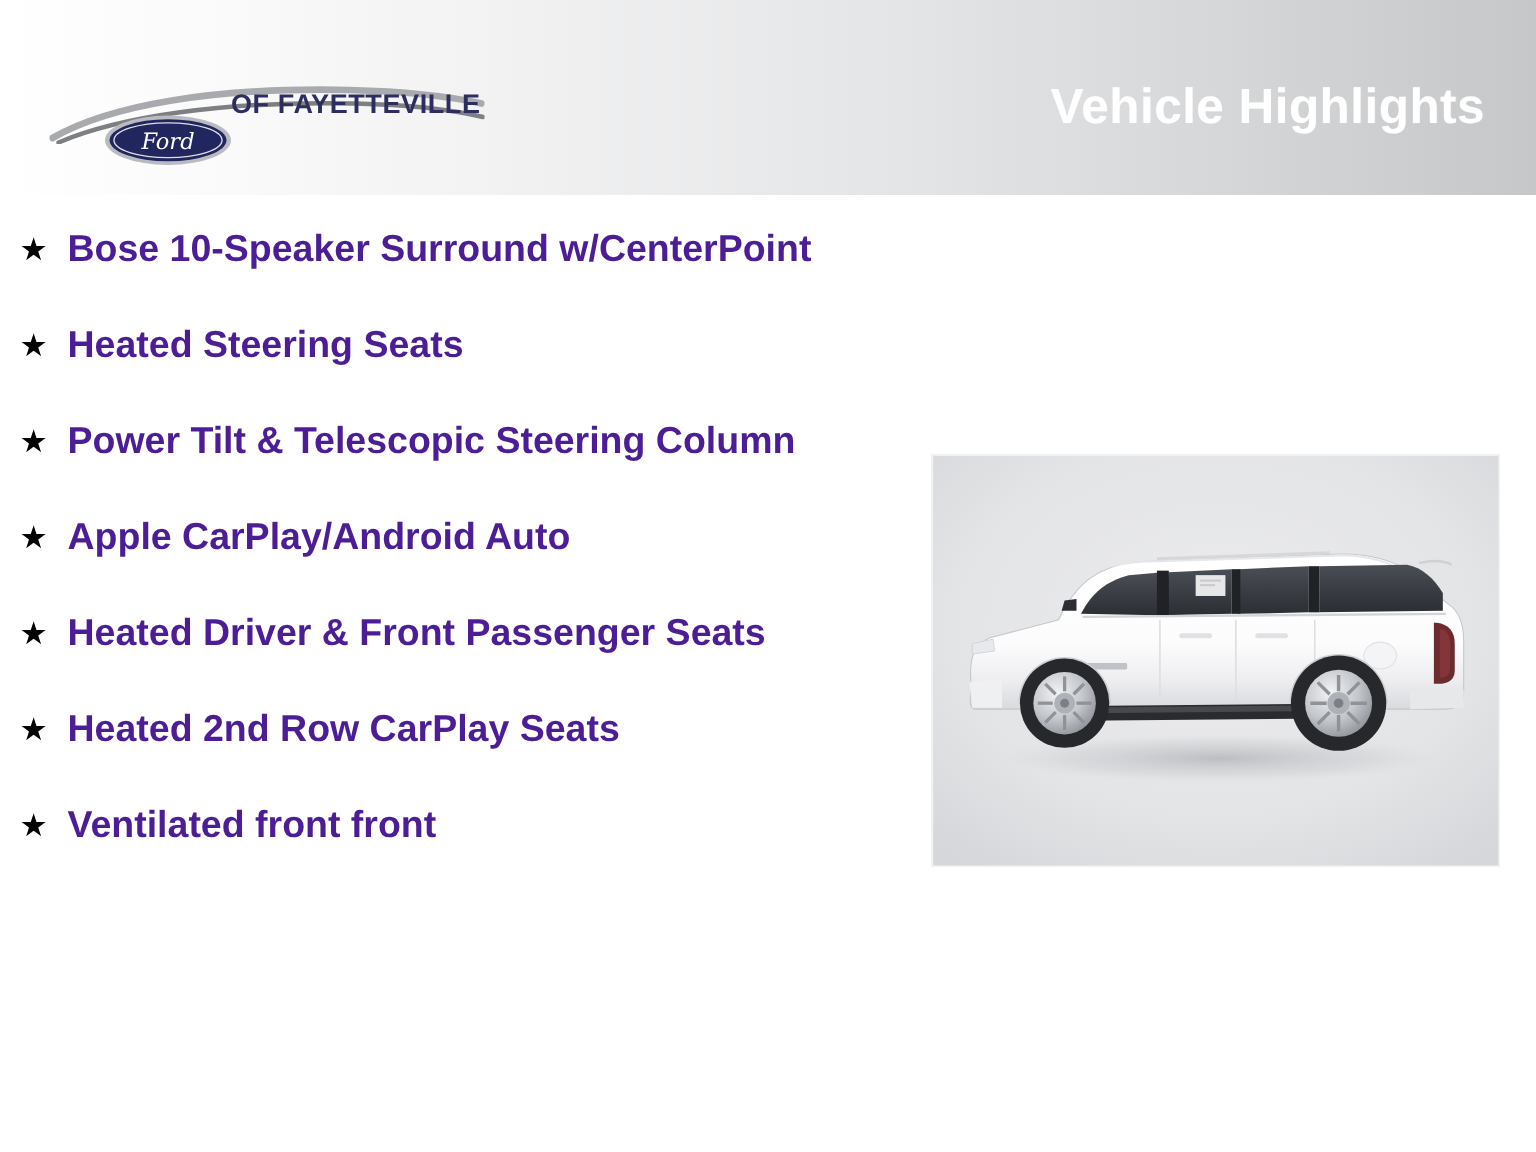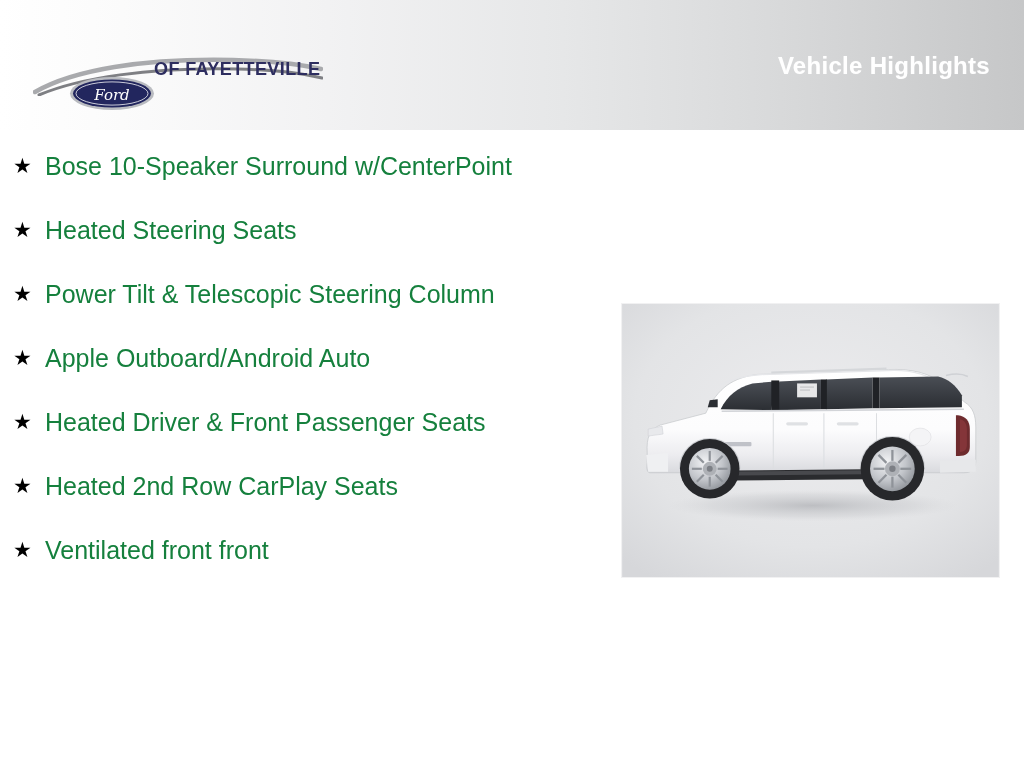--- a/index.html
+++ b/index.html
@@ -80,21 +80,21 @@
     top: 52px;
     width: 86px;
     height: 35px;
   }
 
   
   .header-title {
     position: absolute;
     right: 34px;
     top: 52px;
-    font-size: 24px;
+    font-size: 33px;
     font-weight: bold;
     color: #ffffff;
     letter-spacing: 0.3px;
     white-space: nowrap;
     text-shadow: 0 0 1px rgba(255,255,255,0.35);
   }
 
   
   .highlights-list {
     position: absolute;
@@ -119,22 +119,22 @@
     font-size: 21px;
     line-height: 36px;
     color: #000000;
     text-align: left;
     font-family: "DejaVu Sans", sans-serif;
   }
   .highlight-text {
     flex: 1 1 auto;
     font-size: 25px;
     line-height: 36px;
-    color: #15803d;
-    font-weight: normal;
+    color: #4c1d95;
+    font-weight: bold;
     font-family: "Liberation Sans", sans-serif;
   }
 
   
   .vehicle-photo {
     position: absolute;
     left: 621px;
     top: 303px;
     width: 379px;
     height: 275px;
@@ -183,21 +183,21 @@
   <li class="highlight-item">
     <span class="bullet-star">★</span>
     <span class="highlight-text">Heated Steering Seats</span>
   </li>
   <li class="highlight-item">
     <span class="bullet-star">★</span>
     <span class="highlight-text">Power Tilt &amp; Telescopic Steering Column</span>
   </li>
   <li class="highlight-item">
     <span class="bullet-star">★</span>
-    <span class="highlight-text">Apple Outboard/Android Auto</span>
+    <span class="highlight-text">Apple CarPlay/Android Auto</span>
   </li>
   <li class="highlight-item">
     <span class="bullet-star">★</span>
     <span class="highlight-text">Heated Driver &amp; Front Passenger Seats</span>
   </li>
   <li class="highlight-item">
     <span class="bullet-star">★</span>
     <span class="highlight-text">Heated 2nd Row CarPlay Seats</span>
   </li>
   <li class="highlight-item">

